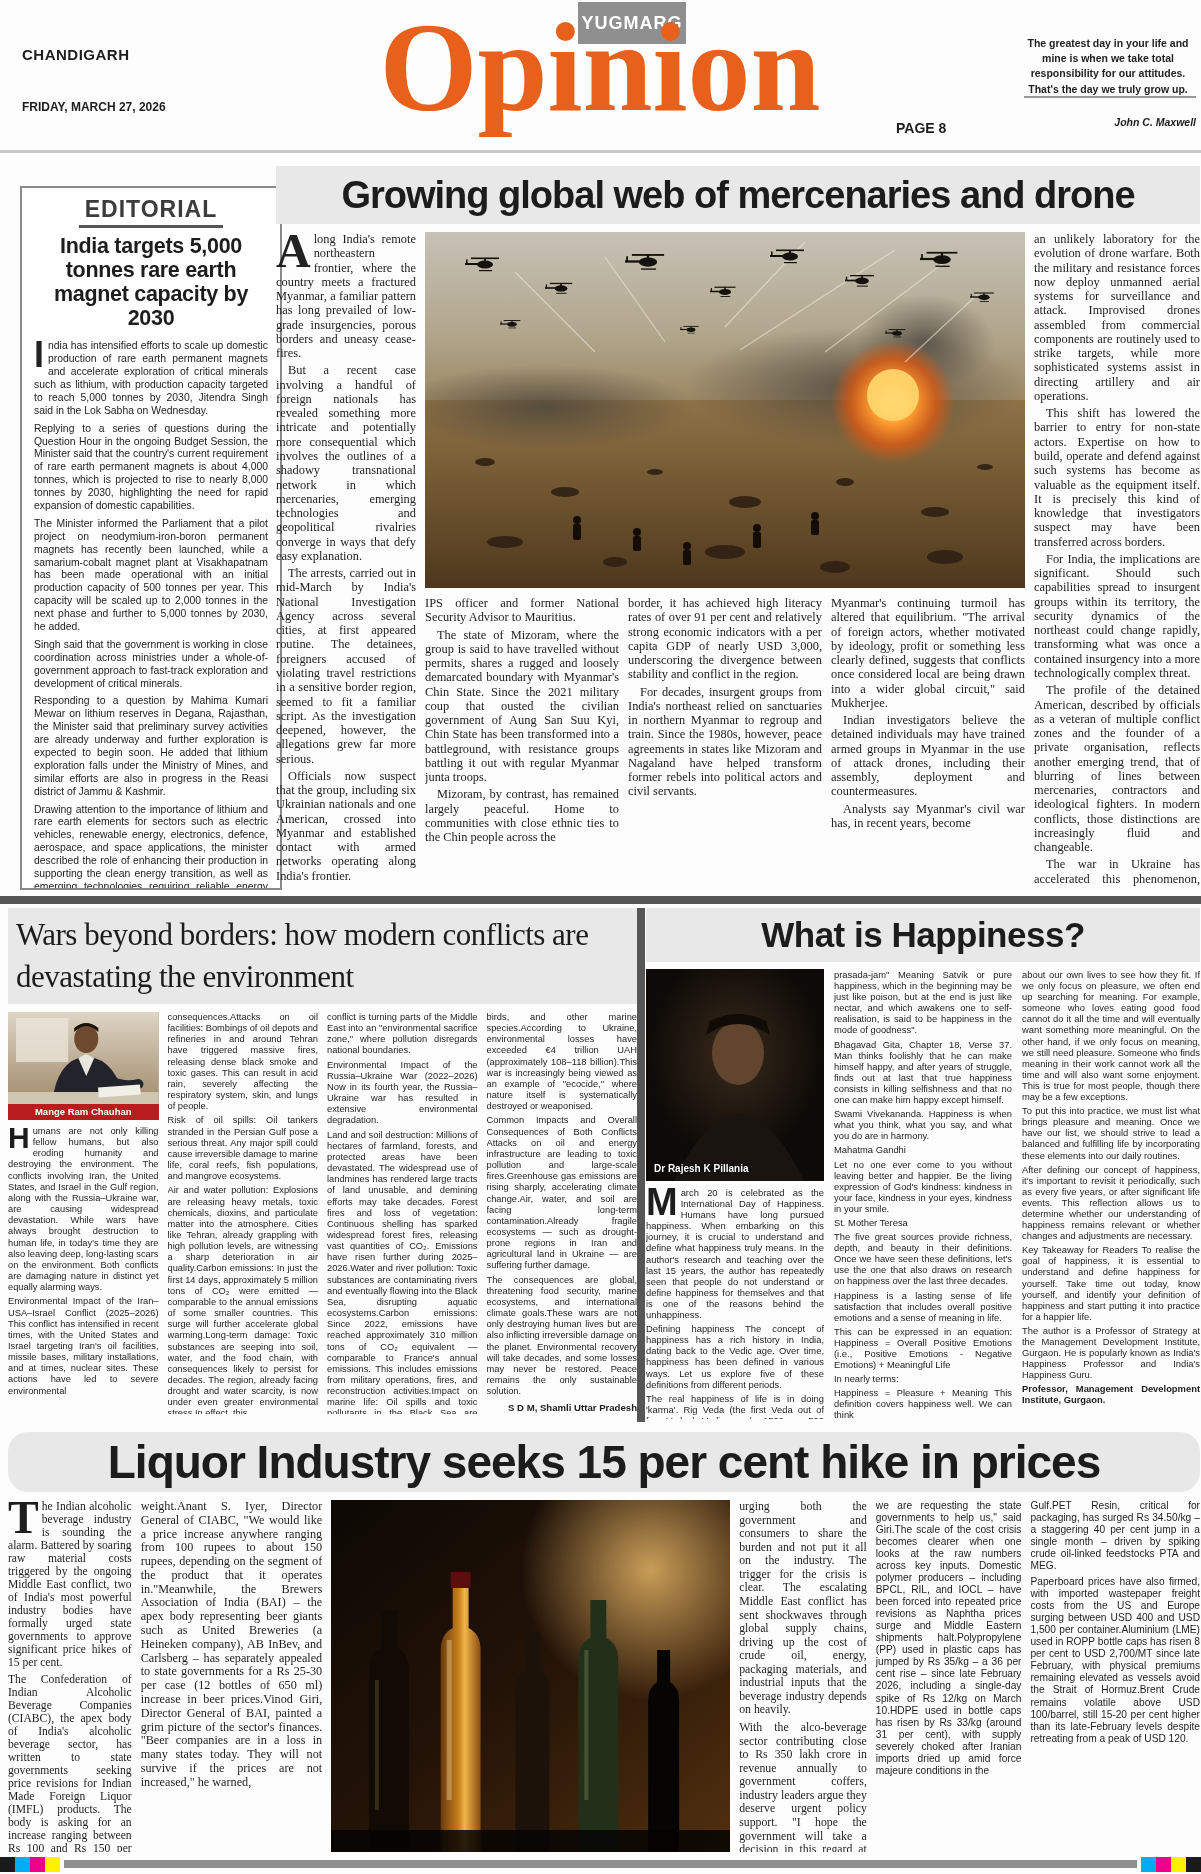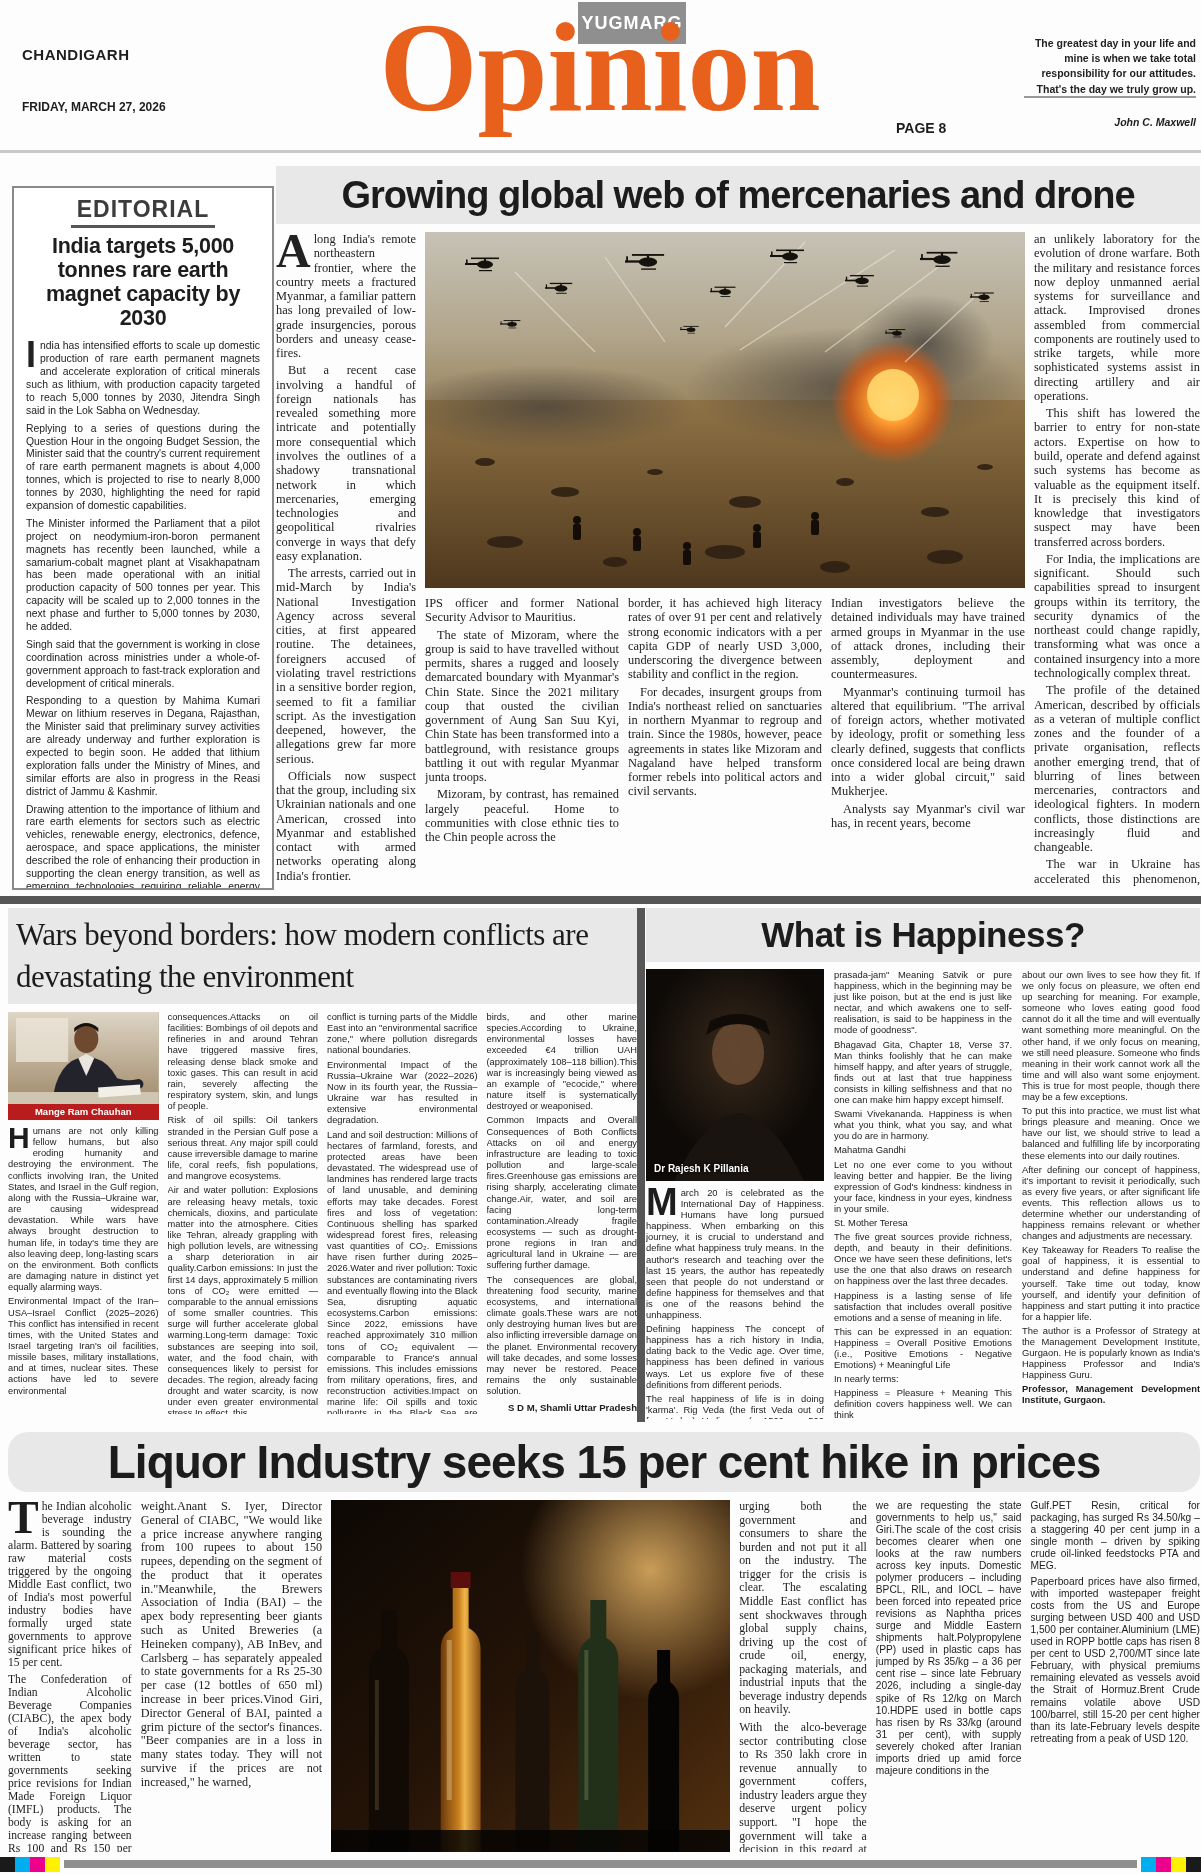--- a/index.html
+++ b/index.html
@@ -6,35 +6,35 @@
   body { background:#e5e5e5; font-family:"Liberation Sans", sans-serif; }
   #page { position:relative; width:1201px; height:1874px; background:#fdfdfd; overflow:hidden; color:#1d1d1d; }
 
   
   .city { position:absolute; left:22px; top:46px; font-size:15px; font-weight:bold; letter-spacing:.5px; }
   .date { position:absolute; left:22px; top:100px; font-size:12px; font-weight:bold; }
   .masthead { position:absolute; left:578px; top:2px; width:108px; height:42px; background:#8f8f8f; color:#fff;
               font-weight:bold; font-size:18px; text-align:center; line-height:42px; letter-spacing:1px; }
   .opinion { position:absolute; left:250px; top:4px; width:700px; text-align:center;
              font-family:"Liberation Serif", serif; font-weight:bold; font-size:126px; line-height:1.02; color:#e8611c; }
-  .quote { position:absolute; left:1020px; top:36px; width:176px; text-align:right;
+  .quote { position:absolute; left:1020px; top:36px; width:176px; text-align:center;
            font-size:10.5px; font-weight:bold; line-height:1.45; color:#222; }
   .quote-rule { position:absolute; left:1024px; top:96px; width:172px; height:2px; background:#999; }
   .quote-author { position:absolute; left:1020px; top:116px; width:176px; text-align:right; font-size:10.5px; font-weight:bold;font-style:italic; }
   .page-label { position:absolute; left:896px; top:120px; font-size:14px; font-weight:bold; }
   .header-rule { position:absolute; left:0; top:150px; width:1201px; height:3px; background:#c9c9c9; }
 
   
   p { text-align:justify; }
   .hbar { background:#e8e8e8; color:#1c1c1c; }
   .divider-h { position:absolute; left:0; top:896px; width:1201px; height:8px; background:#565656; }
   .divider-v { position:absolute; left:637px; top:908px; width:8px; height:514px; background:#565656; }
 
   
-  .editorial { position:absolute; left:12px; top:186px; width:262px; height:704px; background:#fff;
+  .editorial { position:absolute; left:20px; top:186px; width:262px; height:704px; background:#fff;
                border:2px solid #8a8a8a; padding:8px 12px; overflow:hidden; }
   .ed-kicker { text-align:center; margin-bottom:6px; }
   .ed-kicker span { display:inline-block; font-size:23px; font-weight:bold; letter-spacing:1px; color:#3c3c3c;
                     border-bottom:3px solid #555; padding:0 6px 2px; }
   .ed-headline { text-align:center; font-size:21.5px; font-weight:bold; line-height:1.12; letter-spacing:-.3px; margin:6px 0 10px; }
   .ed-paras p { font-size:10.4px; line-height:1.24; margin-bottom:5px; color:#222; }
   .ed-paras p:first-child::first-letter { float:left; font-size:36px; line-height:.82; font-weight:bold; padding-right:4px; }
 
   
   .drone { position:absolute; left:276px; top:166px; width:924px; height:722px; }
@@ -254,22 +254,22 @@
           <div class="d-col">
               <p>IPS officer and former National Security Advisor to Mauritius.</p>
               <p>The state of Mizoram, where the group is said to have travelled without permits, shares a rugged and loosely demarcated boundary with Myanmar's Chin State. Since the 2021 military coup that ousted the civilian government of Aung San Suu Kyi, Chin State has been transformed into a battleground, with resistance groups battling it out with regular Myanmar junta troops.</p>
               <p>Mizoram, by contrast, has remained largely peaceful. Home to communities with close ethnic ties to the Chin people across the</p>
             </div>
           <div class="d-col">
               <p>border, it has achieved high literacy rates of over 91 per cent and relatively strong economic indicators with a per capita GDP of nearly USD 3,000, underscoring the divergence between stability and conflict in the region.</p>
               <p>For decades, insurgent groups from India's northeast relied on sanctuaries in northern Myanmar to regroup and train. Since the 1980s, however, peace agreements in states like Mizoram and Nagaland have helped transform former rebels into political actors and civil servants.</p>
             </div>
           <div class="d-col">
+              <p>Myanmar's continuing turmoil has altered that equilibrium. "The arrival of foreign actors, whether motivated by ideology, profit or something less clearly defined, suggests that conflicts once considered local are being drawn into a wider global circuit," said Mukherjee.</p>
               <p>Indian investigators believe the detained individuals may have trained armed groups in Myanmar in the use of attack drones, including their assembly, deployment and countermeasures.</p>
-              <p>Myanmar's continuing turmoil has altered that equilibrium. "The arrival of foreign actors, whether motivated by ideology, profit or something less clearly defined, suggests that conflicts once considered local are being drawn into a wider global circuit," said Mukherjee.</p>
               <p>Analysts say Myanmar's civil war has, in recent years, become</p>
             </div>
         </div>
       </div>
       <div class="d-col d-colR">
           <p>an unlikely laboratory for the evolution of drone warfare. Both the military and resistance forces now deploy unmanned aerial systems for surveillance and attack. Improvised drones assembled from commercial components are routinely used to strike targets, while more sophisticated systems assist in directing artillery and air operations.</p>
           <p>This shift has lowered the barrier to entry for non-state actors. Expertise on how to build, operate and defend against such systems has become as valuable as the equipment itself. It is precisely this kind of knowledge that investigators suspect may have been transferred across borders.</p>
           <p>For India, the implications are significant. Should such capabilities spread to insurgent groups within its territory, the security dynamics of the northeast could change rapidly, transforming what was once a contained insurgency into a more technologically complex threat.</p>
           <p>The profile of the detained American, described by officials as a veteran of multiple conflict zones and the founder of a private organisation, reflects another emerging trend, that of blurring of lines between mercenaries, contractors and ideological fighters. In modern conflicts, those distinctions are increasingly fluid and changeable.</p>
           <p>The war in Ukraine has accelerated this phenomenon, drawing thousands of foreign fighters and normalising the transnational movement of combatants. As they disperse, they carry with them not only battlefield experience but also networks through which skills.</p>

